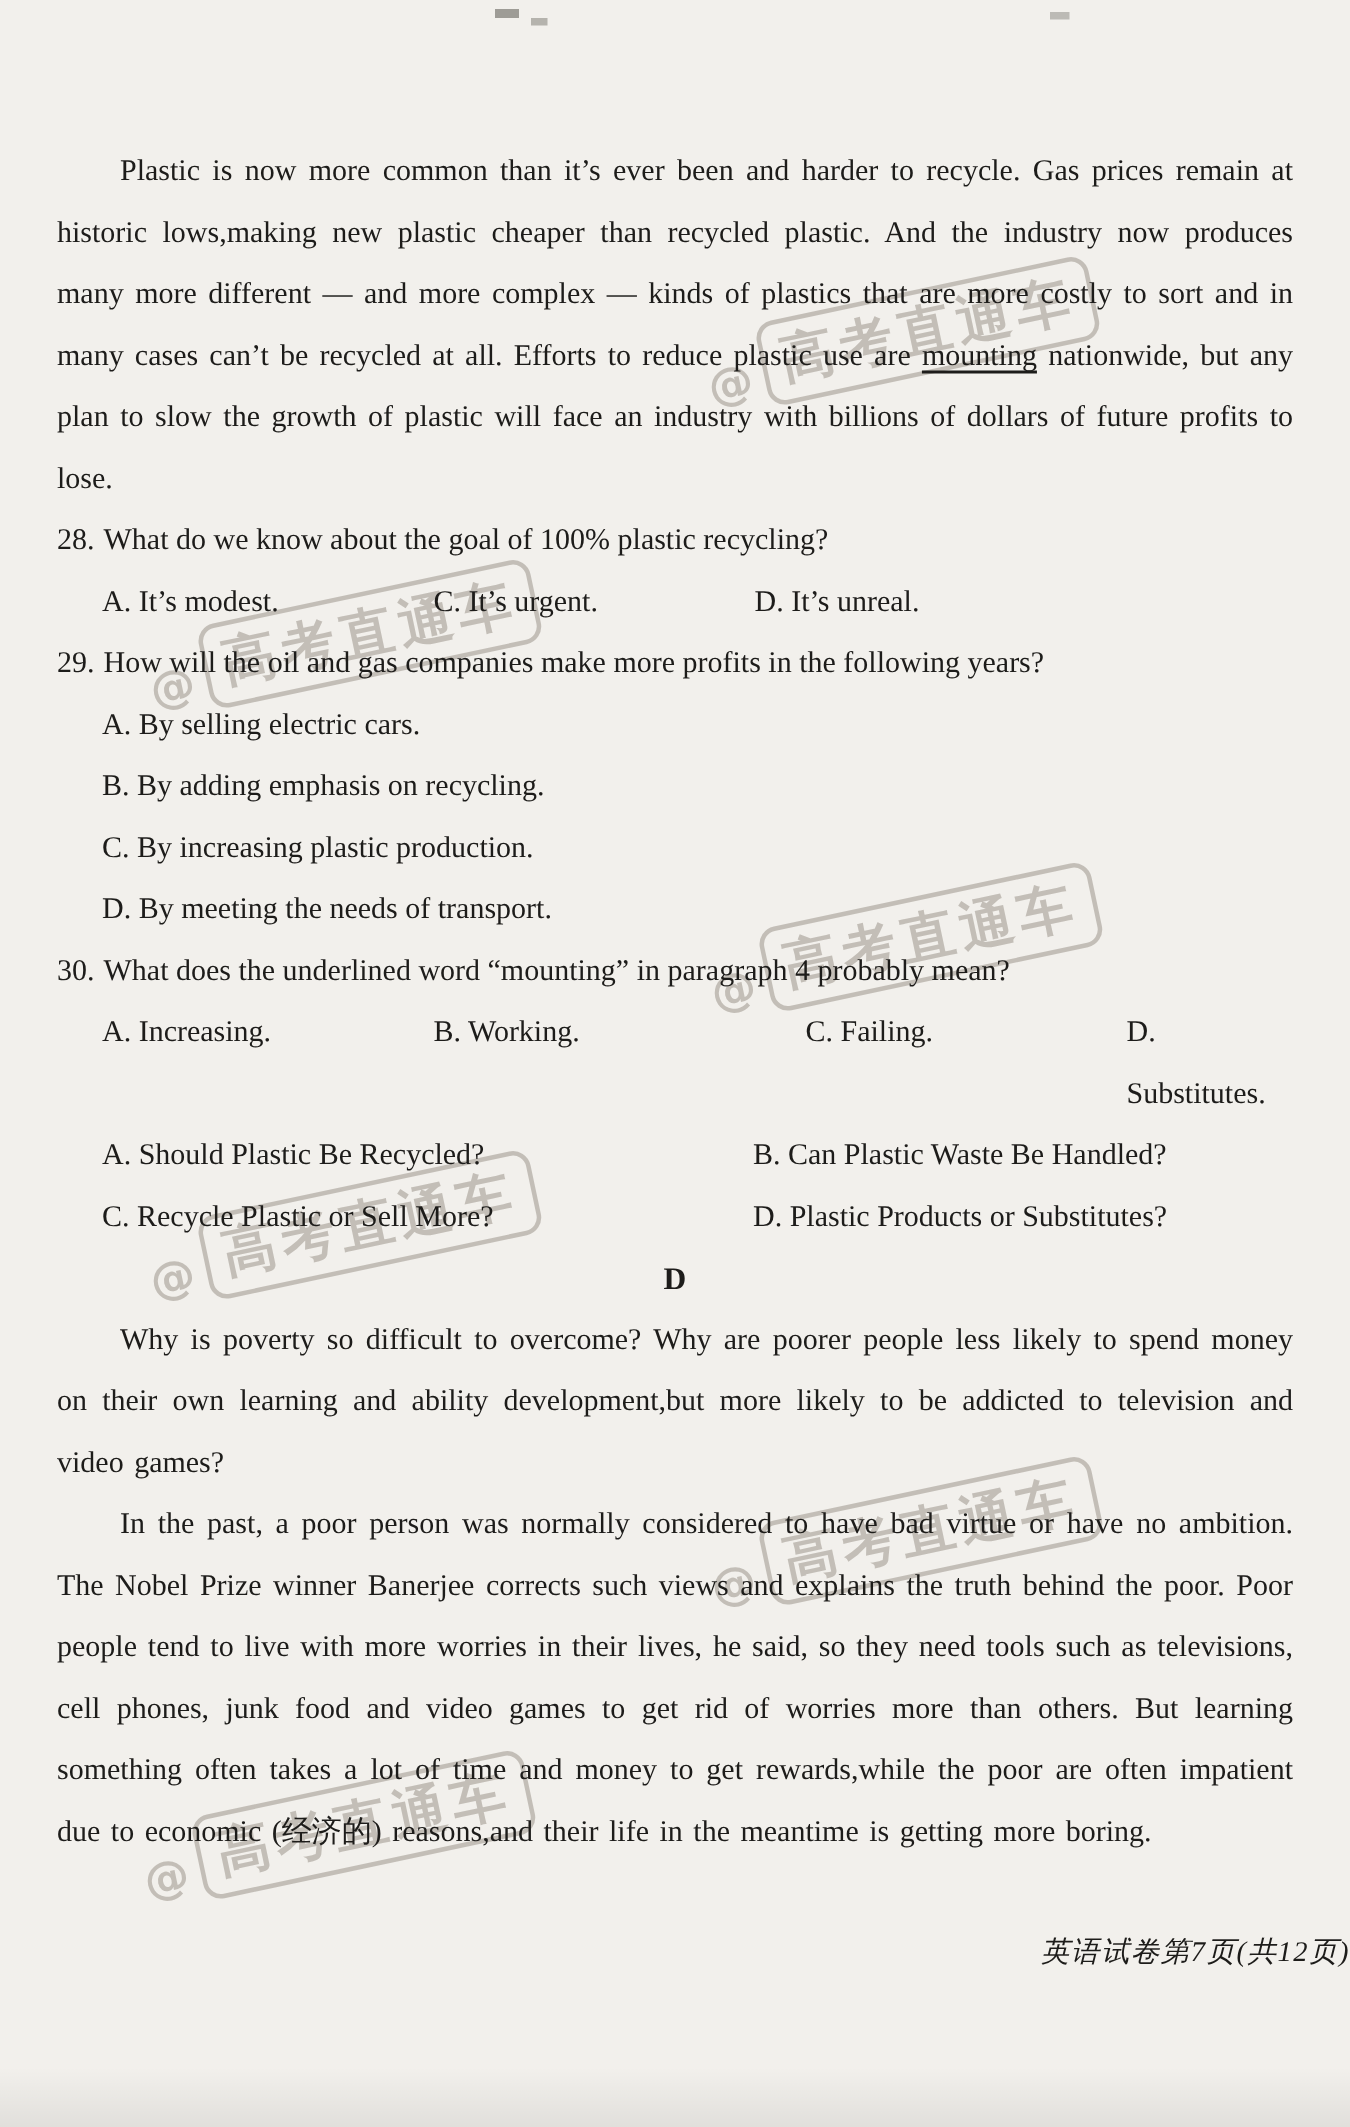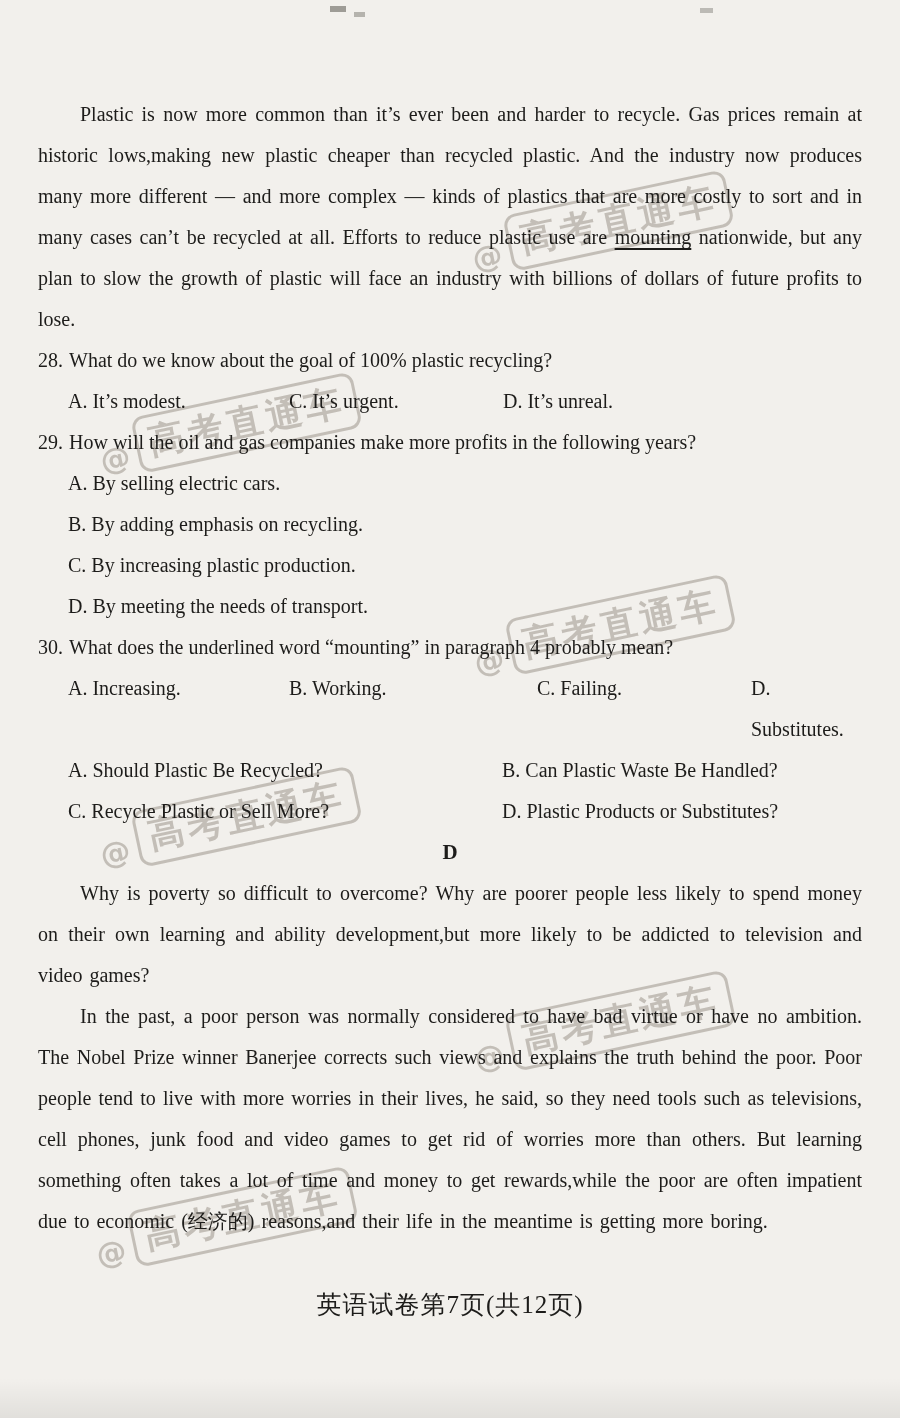--- a/index.html
+++ b/index.html
@@ -34,21 +34,21 @@
   .opt-row .c3 { width:178px; flex:0 0 auto; }
   .opt-row .cwide { width:398px; flex:0 0 auto; }
   .opt-line { padding-left:30px; }
 
   .heading { text-align:center; font-weight:bold; font-size:21px; }
 
   .ul { text-decoration:underline; text-underline-offset:4px; }
 
   .footer {
     position:absolute; left:0; right:0; top:1288px; z-index:2;
-    text-align:center; font-size:25px; letter-spacing:1px;
+    text-align:right; font-size:19px; letter-spacing:1px;font-style:italic;
   }
 
   
   .wm {
     position:absolute; z-index:1;
     color:rgba(156,150,140,0.55);
     font-family:"DejaVu Sans","Liberation Sans",sans-serif;
     font-weight:bold;
     transform:rotate(-12deg);
     display:flex; align-items:flex-end; gap:8px;

